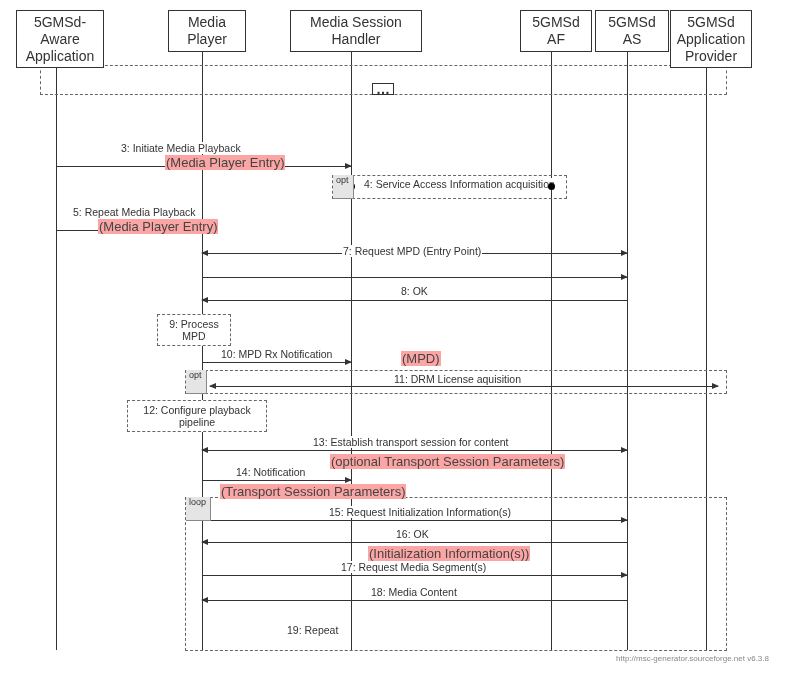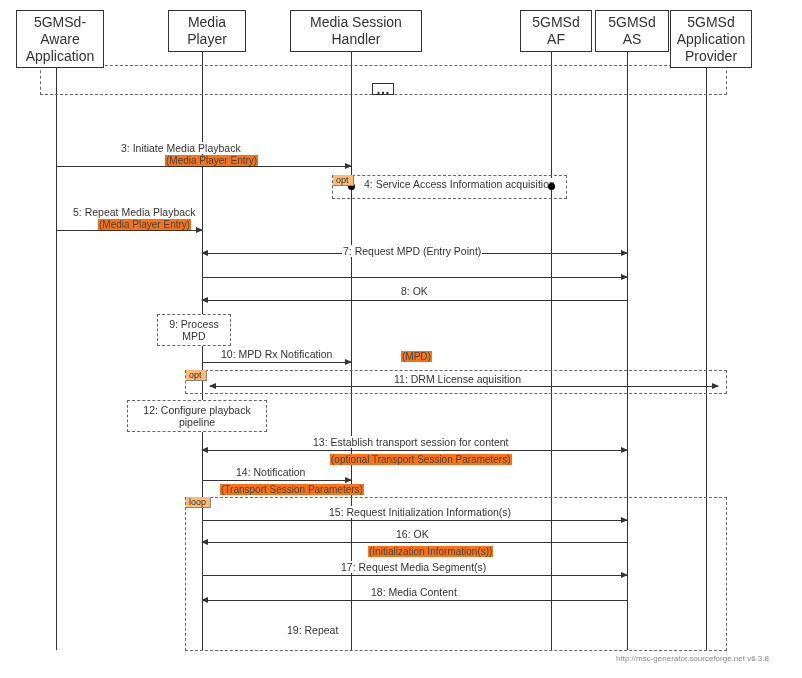--- a/index.html
+++ b/index.html
@@ -35,25 +35,25 @@
     position: absolute;
     font-size: 10.5px;
     text-align: center;
     white-space: nowrap;
     z-index: 6;
     background: #fff;
     padding: 0 1px;
   }
   .msg-sublabel {
     position: absolute;
-    font-size: 10px;
+    font-size: 13px;
     text-align: center;
     white-space: nowrap;
     z-index: 6;
-    background: #f97316;
+    background: #fca5a5;
     padding: 0 1px;
     color: #444;
   }
   .arrow-line {
     position: absolute;
     height: 1px;
     background: #333;
     z-index: 4;
   }
   .arrow-line.double::after, .arrow-line.right::after {
@@ -88,22 +88,22 @@
     font-size: 10.5px;
     text-align: center;
     z-index: 7;
   }
   .opt-label {
     position: absolute;
     border: 1px solid #888;
     border-top: none;
     border-left: none;
     font-size: 9px;
-    padding: 0 4px 0 3px;
-    background: #fdba74;
+    padding: 0 4px 13px 3px;
+    background: #e5e5e5;
     z-index: 8;
   }
   .dot {
     position: absolute;
     width: 7px;
     height: 7px;
     background: #000;
     border-radius: 50%;
     z-index: 7;
   }

